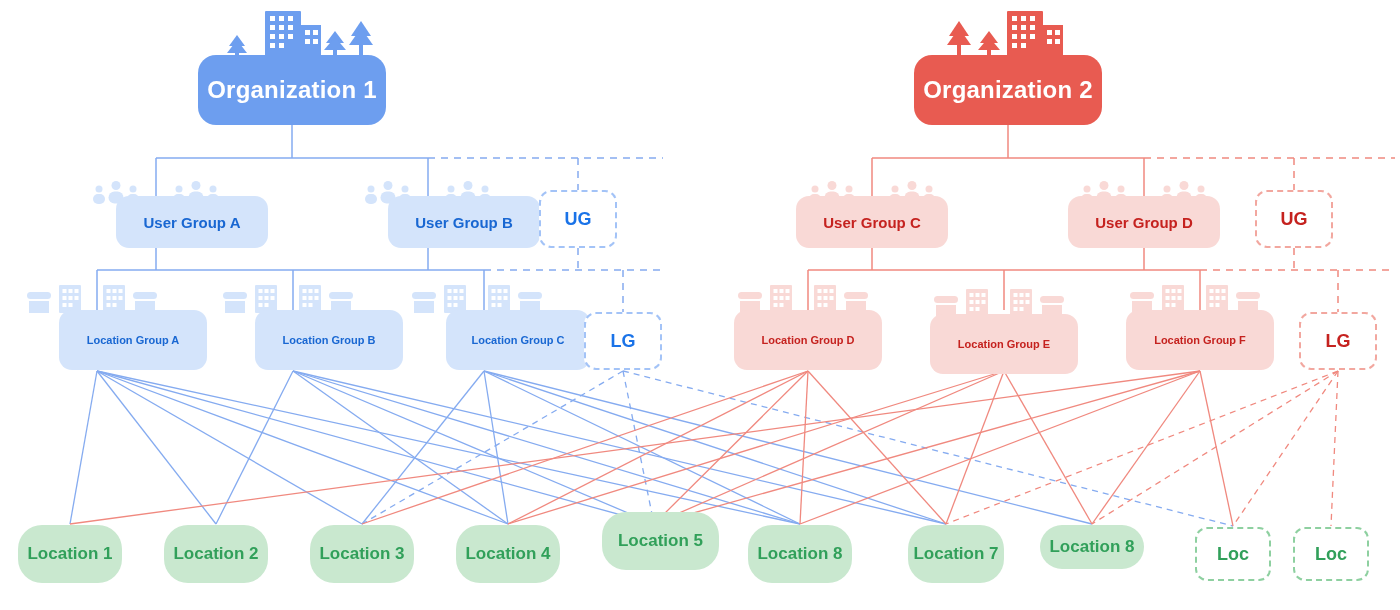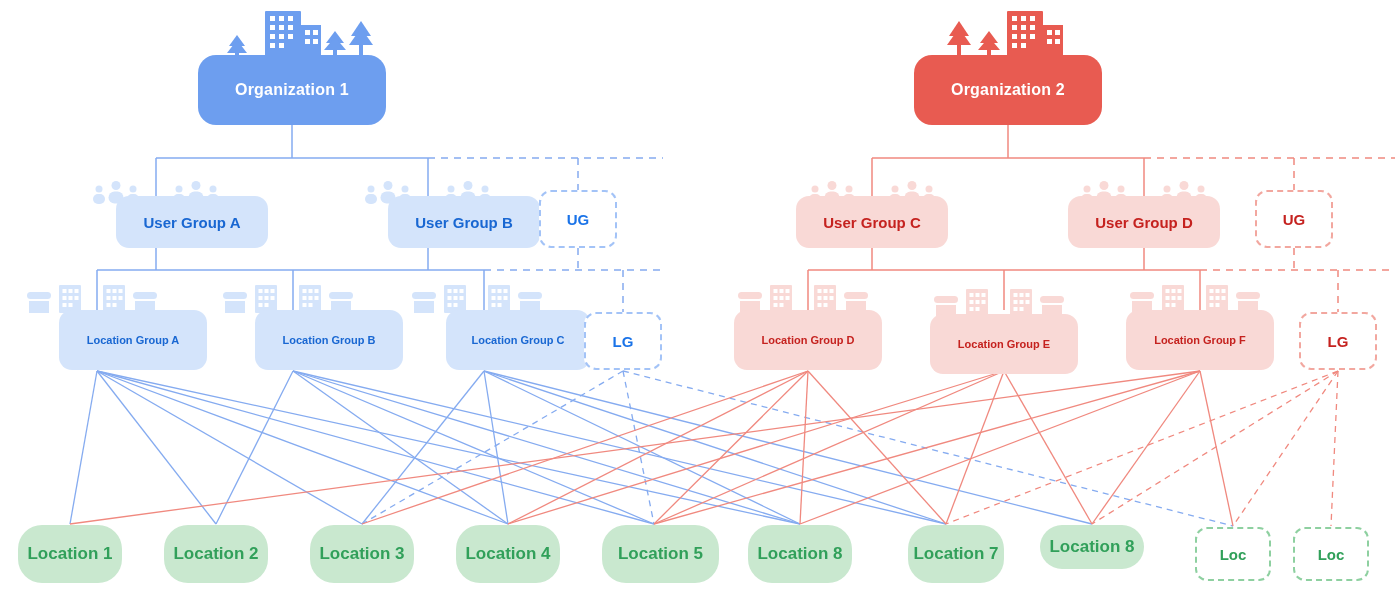--- a/index.html
+++ b/index.html
@@ -3,29 +3,29 @@
 <meta charset="utf-8">
 <style>
   html,body{margin:0;padding:0;background:#fff;}
   .stage{position:relative;width:1400px;height:610px;overflow:hidden;
          font-family:"Liberation Sans",sans-serif;background:#fff;}
   svg.wires{position:absolute;left:0;top:0;z-index:0;}
   .node{position:absolute;z-index:1;}
   .icon{position:absolute;left:50%;transform:translateX(-50%);}
   .nodebox{position:relative;width:100%;height:100%;display:flex;align-items:center;
            justify-content:center;font-weight:bold;white-space:nowrap;box-sizing:border-box;}
-  .org{border-radius:18px;font-size:16px;color:#fff;letter-spacing:.2px;}
+  .org{border-radius:18px;font-size:24px;color:#fff;letter-spacing:.2px;}
   .org.blue{background:var(--org-blue);}
   .org.red{background:var(--org-red);}
   .grp{border-radius:13px;font-size:15px;}
   .grp.blue{background:var(--light-blue);color:var(--blue-text);margin-left:36px;}
   .grp.red{background:var(--light-red);color:var(--red-text);}
   .lgrp{font-size:11px;}
   .loc{border-radius:24px;font-size:17px;background:var(--light-green);color:var(--green-text);}
-  .ph{border-radius:12px;font-size:15px;background:#fff;border:2px dashed;}
+  .ph{border-radius:12px;font-size:18px;background:#fff;border:2px dashed;}
   .ph.blue{border-color:var(--blue-dash);color:var(--blue-accent);}
   .ph.red{border-color:var(--red-dash);color:var(--red-text);}
   .ph.green{border-color:var(--green-dash);color:var(--green-text);}
   .icon.org-blue{color:var(--org-blue);}
   .icon.org-red{color:var(--org-red);}
   .icon.lt-blue{color:var(--light-blue);}
   .icon.lt-red{color:var(--light-red);}
 </style>
 </head>
 <body>
@@ -309,21 +309,21 @@
   </div>
   <div class="node" style="left:164px;top:525px;width:104px;height:58px">
     <div class="nodebox loc">Location 2</div>
   </div>
   <div class="node" style="left:310px;top:525px;width:104px;height:58px">
     <div class="nodebox loc">Location 3</div>
   </div>
   <div class="node" style="left:456px;top:525px;width:104px;height:58px">
     <div class="nodebox loc">Location 4</div>
   </div>
-  <div class="node" style="left:602px;top:525px;width:117px;height:58px">
+  <div class="node" style="left:602px;top:512px;width:117px;height:58px">
     <div class="nodebox loc">Location 5</div>
   </div>
   <div class="node" style="left:748px;top:525px;width:104px;height:58px">
     <div class="nodebox loc">Location 8</div>
   </div>
   <div class="node" style="left:908px;top:525px;width:96px;height:58px">
     <div class="nodebox loc">Location 7</div>
   </div>
   <div class="node" style="left:1040px;top:525px;width:104px;height:44px">
     <div class="nodebox loc">Location 8</div>

